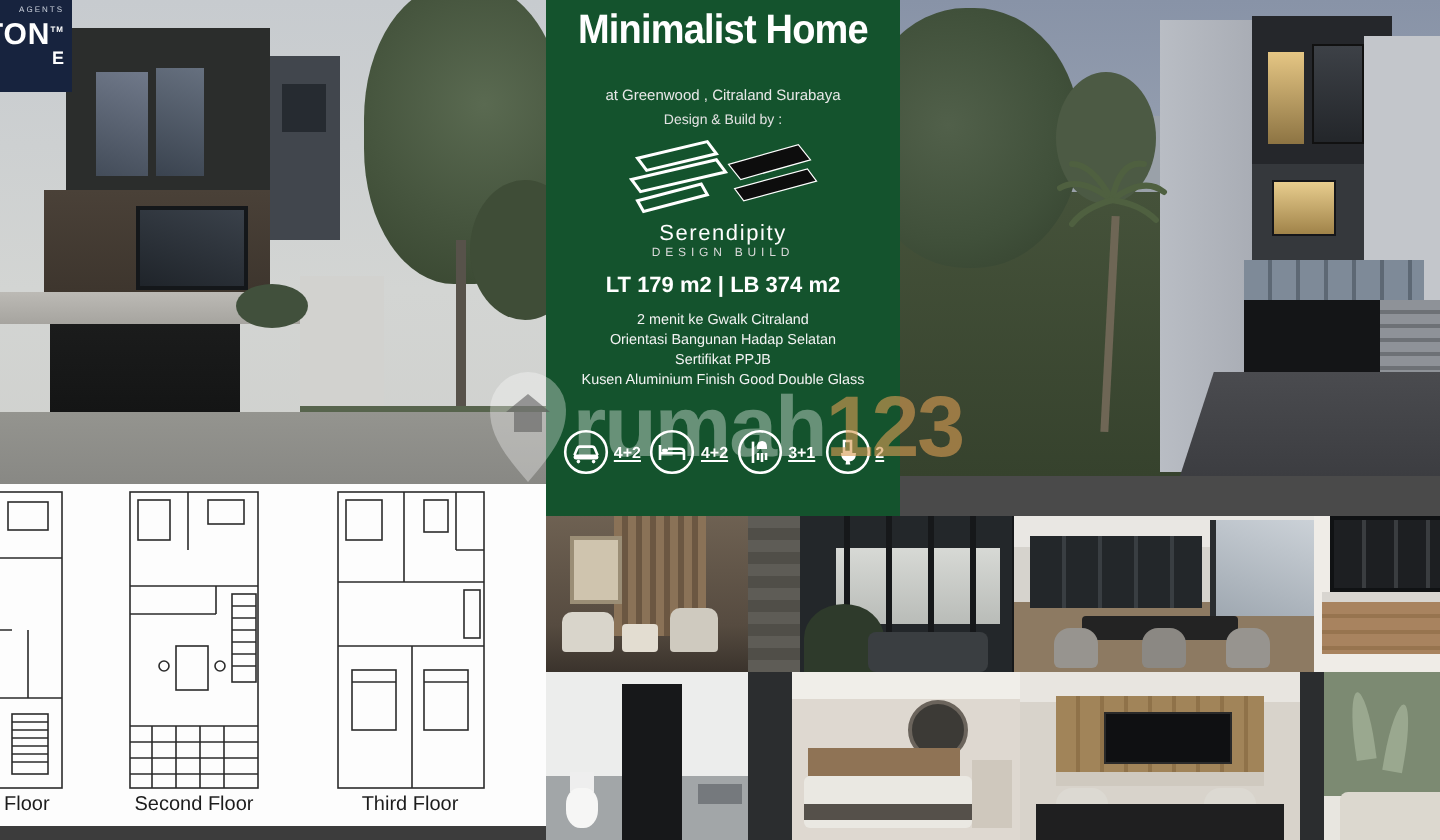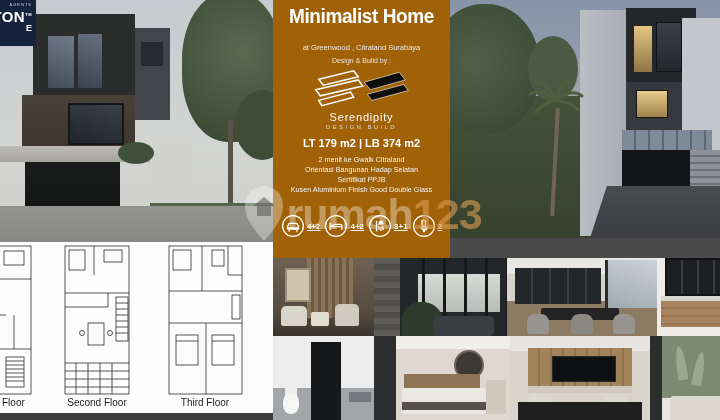--- a/index.html
+++ b/index.html
@@ -23,21 +23,21 @@
   .d-drive{left:0;top:206px;width:273px;height:36px;background:linear-gradient(180deg,#94948f,#888884);}
   .d-tree{left:182px;top:-8px;width:100px;height:150px;background:radial-gradient(circle at 60% 40%,#5a6a51 0%,#46553e 55%,#37452f 100%);border-radius:45%;}
   .d-tree2{left:235px;top:90px;width:55px;height:70px;background:#3f4d37;border-radius:50%;}
   .d-trunk{left:228px;top:120px;width:5px;height:92px;background:#57524a;}
   .badge{left:-30px;top:0;width:66px;height:46px;background:#17233e;color:#fff;text-align:right;padding:2px 4px 0 0;box-sizing:border-box;}
   .badge .b1{font-size:4px;letter-spacing:1px;color:#cdd3de;}
   .badge .b2{font-size:15px;font-weight:800;letter-spacing:.5px;line-height:15px;}
   .badge .b2 sup{font-size:4px;}
   .badge .b3{font-size:9px;font-weight:700;line-height:9px;}
   
-  .info{left:273px;top:0;width:177px;height:258px;background:#a16207;color:#fff;text-align:center;}
+  .info{left:273px;top:0;width:177px;height:258px;background:#14532d;color:#fff;text-align:center;}
   .info .title{margin:0;padding-top:5px;font-size:19px;font-weight:800;letter-spacing:-.4px;transform:scaleY(1.08);}
   .info .loc{margin-top:16px;font-size:7.5px;color:#e8e8e8;}
   .info .dby{margin-top:5px;font-size:7px;color:#e2e2e2;}
   .logo-wrap{margin:3px auto 0;width:120px;height:44px;}
   .studio{font-size:11px;letter-spacing:.8px;color:#fdfdfd;}
   .studio-sub{font-size:6px;letter-spacing:2.4px;color:#d9d9d9;margin-top:1px;}
   .area{margin-top:7px;font-size:11px;font-weight:700;}
   .feat{margin-top:6px;font-size:7.2px;line-height:10px;color:#f2f2f2;}
   .stats{position:absolute;left:0;top:214px;width:177px;display:flex;justify-content:center;align-items:center;gap:4px;text-decoration:underline;}
   .stat{display:flex;align-items:center;gap:2px;}

